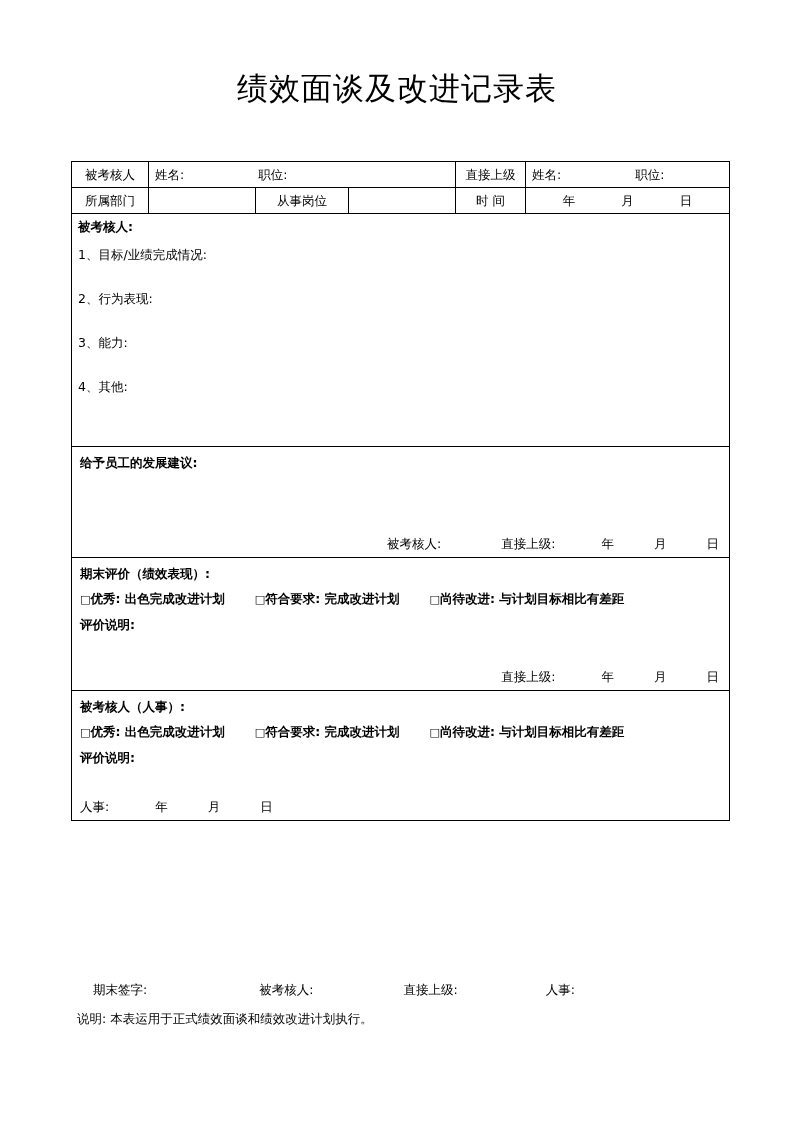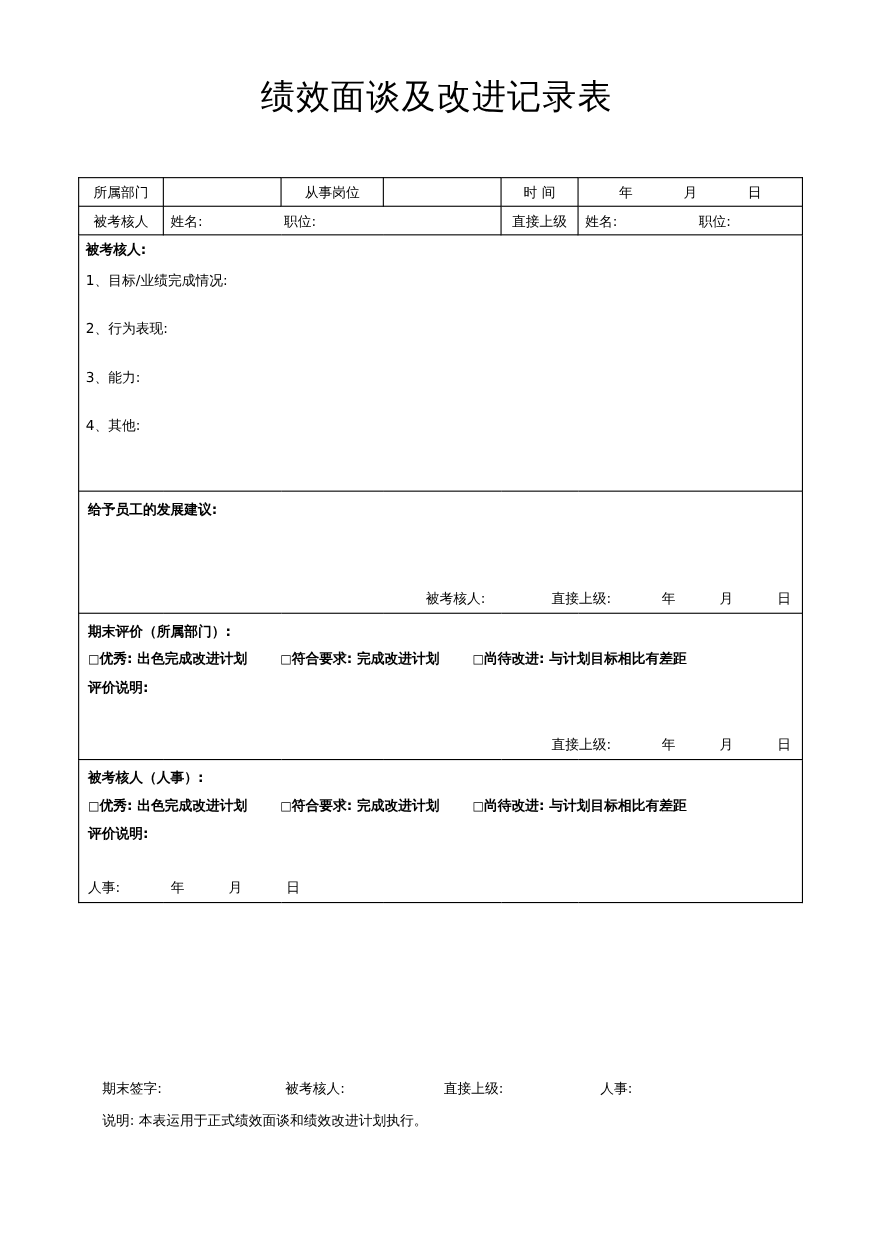--- a/index.html
+++ b/index.html
@@ -79,21 +79,21 @@
 
   .footer-signs {
     position: absolute;
     left: 93px;
     top: 982px;
     font-size: 12.5px;
     white-space: nowrap;
   }
   .footer-note {
     position: absolute;
-    left: 93px;
+    left: 77px;
     top: 1011px;
     font-size: 12.5px;
     white-space: nowrap;
   }
   .fgap-a { display: inline-block; width: 112px; }
   .fgap-b { display: inline-block; width: 90px; }
   .fgap-c { display: inline-block; width: 88px; }
 </style>
 </head>
 <body>
@@ -107,40 +107,40 @@
       <col style="width:77px">
       <col style="width:107px">
       <col style="width:93px">
       <col style="width:107px">
       <col style="width:70px">
       <col style="width:204px">
     </colgroup>
 
     <tbody>
         <tr>
+      <td class="mid label-cell">被考核人</td>
+      <td class="mid" colspan="3">
+        <span>姓名:</span><span style="display:inline-block;width:74px"></span><span>职位:</span>
+      </td>
+      <td class="mid label-cell">直接上级</td>
+      <td class="mid">
+        <span>姓名:</span><span style="display:inline-block;width:74px"></span><span>职位:</span>
+      </td>
+    </tr>
+
+    <tr>
       <td class="mid label-cell">所属部门</td>
       <td class="mid"></td>
       <td class="mid label-cell">从事岗位</td>
       <td class="mid"></td>
       <td class="mid label-cell">时 间</td>
       <td class="mid c-center">
         <span class="ymd">
           <span>年</span><span class="gap-1"></span><span>月</span><span class="gap-2"></span><span>日</span>
         </span>
-      </td>
-    </tr>
-
-    <tr>
-      <td class="mid label-cell">被考核人</td>
-      <td class="mid" colspan="3">
-        <span>姓名:</span><span style="display:inline-block;width:74px"></span><span>职位:</span>
-      </td>
-      <td class="mid label-cell">直接上级</td>
-      <td class="mid">
-        <span>姓名:</span><span style="display:inline-block;width:74px"></span><span>职位:</span>
       </td>
     </tr>
 
     <tr>
       <td colspan="6" class="perf-block" style="height:224px">
         <div class="perf-head">被考核人:</div>
         <div class="perf-item">1、目标/业绩完成情况:</div>
         <div class="perf-item">2、行为表现:</div>
         <div class="perf-item">3、能力:</div>
         <div class="perf-item">4、其他:</div>
@@ -152,21 +152,21 @@
         <div class="sec-head">给予员工的发展建议:</div>
         <div class="sign-row" style="position:absolute;left:8px;right:10px;bottom:5px;text-align:right">
           <span>被考核人:</span><span style="display:inline-block;width:60px"></span><span>直接上级:</span><span style="display:inline-block;width:46px"></span><span>年</span><span style="display:inline-block;width:40px"></span><span>月</span><span style="display:inline-block;width:40px"></span><span>日</span>
         </div>
       </td>
     </tr>
 
 
     <tr>
       <td colspan="6" style="height:121px;padding:7px 8px 4px 8px;position:relative">
-        <div class="sec-head" style="margin-bottom:8px">期末评价（所属部门）:</div>
+        <div class="sec-head" style="margin-bottom:8px">期末评价（绩效表现）:</div>
         <div class="opt-row" style="margin-bottom:8px">
           <span class="opt"><span class="cbx">□</span><span>优秀: 出色完成改进计划</span></span><span class="opt-gap"></span><span class="opt"><span class="cbx">□</span><span>符合要求: 完成改进计划</span></span><span class="opt-gap"></span><span class="opt"><span class="cbx">□</span><span>尚待改进: 与计划目标相比有差距</span></span>
         </div>
         <div class="sec-head">评价说明:</div>
         <div class="sign-row" style="position:absolute;left:8px;right:10px;bottom:5px;text-align:right">
           <span>直接上级:</span><span style="display:inline-block;width:46px"></span><span>年</span><span style="display:inline-block;width:40px"></span><span>月</span><span style="display:inline-block;width:40px"></span><span>日</span>
         </div>
       </td>
     </tr>
 

